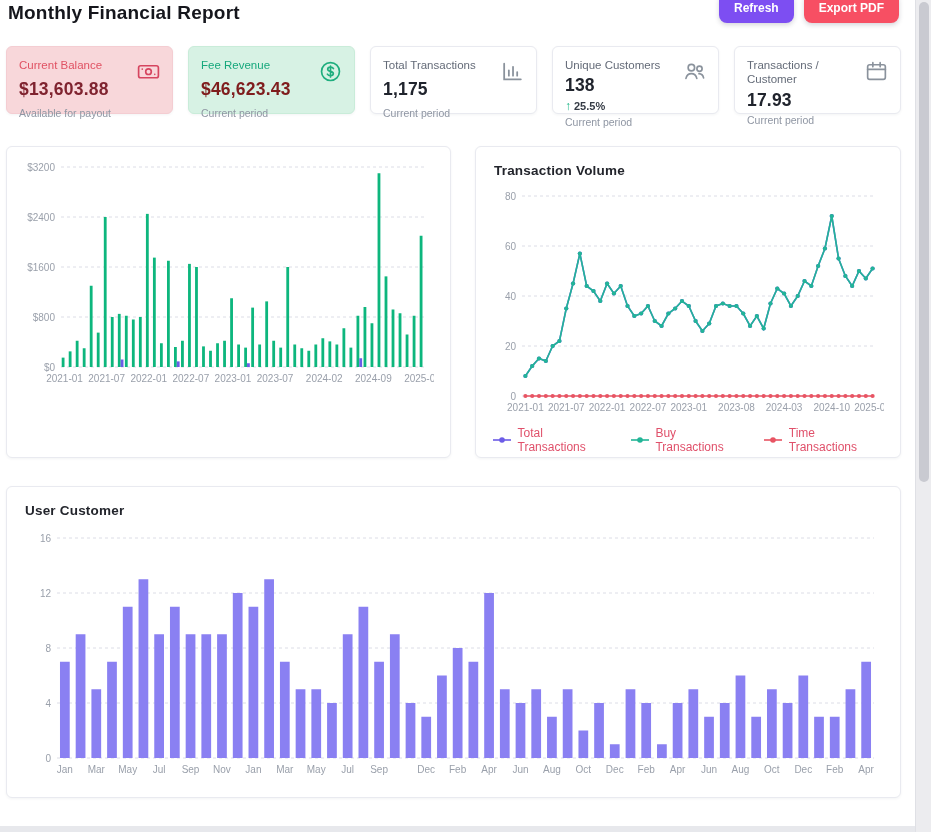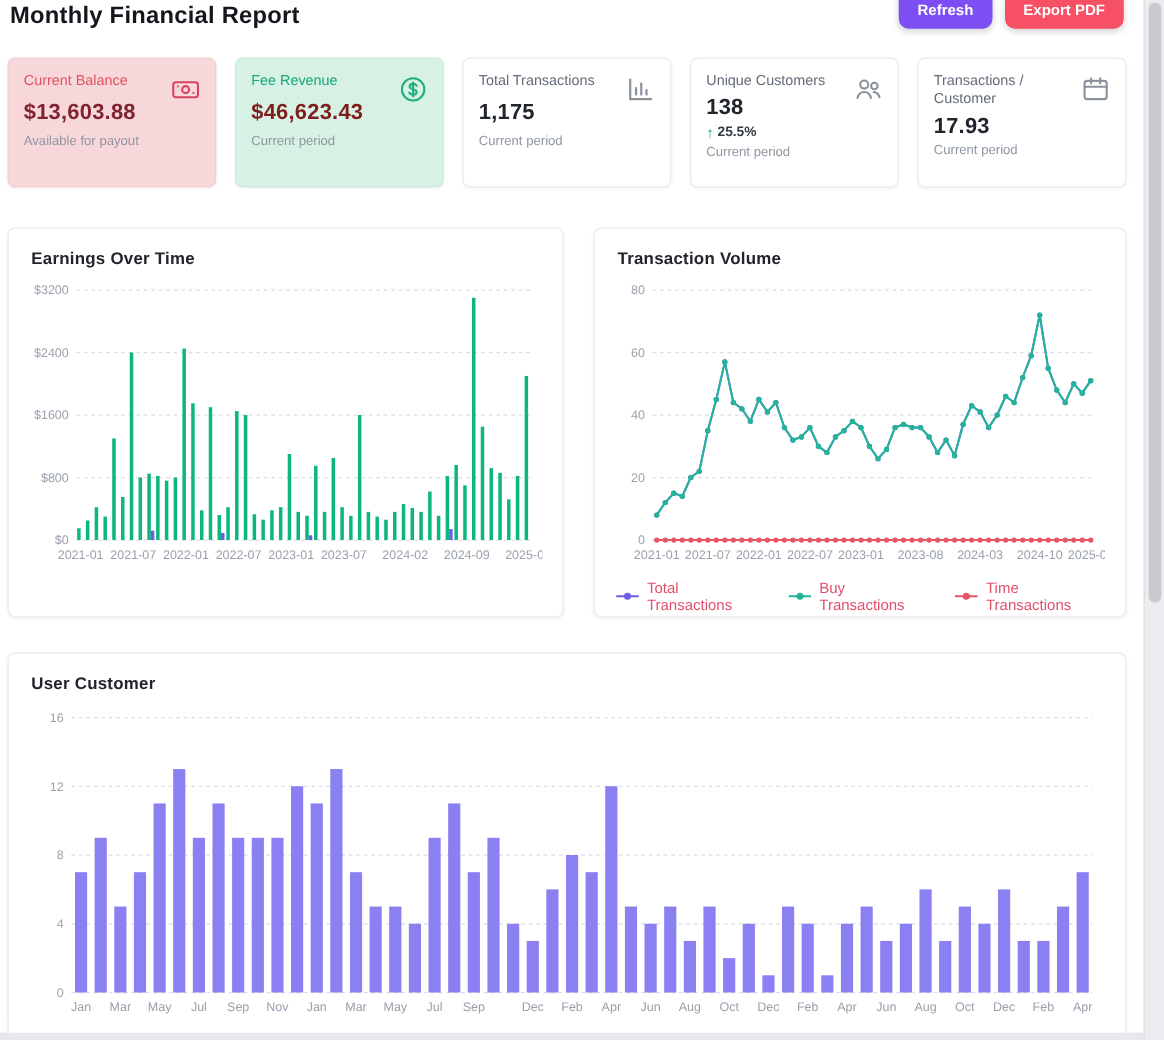--- a/index.html
+++ b/index.html
@@ -7,21 +7,21 @@
   body{width:931px;height:832px;background:#e7e8ec;font-family:"Liberation Sans",sans-serif;position:relative;overflow:hidden}
   .page{position:absolute;left:0;top:0;width:915px;height:826px;background:#ffffff;overflow:hidden}
 
   .header{display:flex;justify-content:space-between;align-items:center;padding:0 16px 0 8px}
   .page-title{font-size:19px;font-weight:700;color:#15161c;margin:2px 0 0 0;letter-spacing:.2px}
   .header-actions{display:flex;gap:10px;margin-top:-9px}
   .btn{border:none;color:#fff;font-size:12px;font-weight:600;padding:8px 15px;border-radius:8px;cursor:pointer;font-family:inherit;box-shadow:0 2px 5px rgba(20,20,50,.18)}
 
   .kpi-row{display:grid;grid-template-columns:repeat(5,1fr);gap:15px;padding:0 14px 0 6px;margin-top:22px}
   .card{background:#fff;border:1px solid #e9eaf0;border-radius:6px;box-shadow:0 1px 3px rgba(25,30,60,.05)}
-  .kpi{position:relative;height:104px;padding:11px 12px}
+  .kpi{position:relative;height:68px;padding:11px 12px}
   .kpi.theme-red{background:#f8d7da;border-color:#f4cdd2}
   .kpi.theme-green{background:#d7f2e4;border-color:#c9ecd9}
   .kpi-title{font-size:11.5px;color:#646b78;font-weight:500;display:block;max-width:76%;line-height:1.25}
   .theme-red .kpi-title{color:#e05263}
   .theme-green .kpi-title{color:#16a87c}
   .kpi-value{font-size:17.5px;font-weight:700;color:#20242d;margin-top:7px;letter-spacing:.2px}
   .theme-red .kpi-value{color:#7f232f}
   .theme-green .kpi-value{color:#7f1d1d}
   .kpi-sub{font-size:10.5px;color:#8f96a3;margin-top:7px}
   .kpi.tight .kpi-value{margin-top:3px}
@@ -125,21 +125,20 @@
           </svg>
       </span>
       <div class="kpi-value">17.93</div>
       <div class="kpi-sub">Current period</div>
     </div>
 
   </div>
 
   <div class="charts-row">
     <div class="card chart-card">
-      <h2 class="chart-title">Earnings Over Time</h2>
       <svg id="chart-earnings" width="411" height="226">
           <line x1="38" x2="403" y1="206" y2="206" stroke="#dcdde6" stroke-dasharray="3 3" stroke-width="1"></line>
           <text x="32" y="209.5" text-anchor="end" fill="#9aa0ab" font-size="10">$0</text>
           <line x1="38" x2="403" y1="156" y2="156" stroke="#dcdde6" stroke-dasharray="3 3" stroke-width="1"></line>
           <text x="32" y="159.5" text-anchor="end" fill="#9aa0ab" font-size="10">$800</text>
           <line x1="38" x2="403" y1="106" y2="106" stroke="#dcdde6" stroke-dasharray="3 3" stroke-width="1"></line>
           <text x="32" y="109.5" text-anchor="end" fill="#9aa0ab" font-size="10">$1600</text>
           <line x1="38" x2="403" y1="56" y2="56" stroke="#dcdde6" stroke-dasharray="3 3" stroke-width="1"></line>
           <text x="32" y="59.5" text-anchor="end" fill="#9aa0ab" font-size="10">$2400</text>
           <line x1="38" x2="403" y1="6" y2="6" stroke="#dcdde6" stroke-dasharray="3 3" stroke-width="1"></line>

